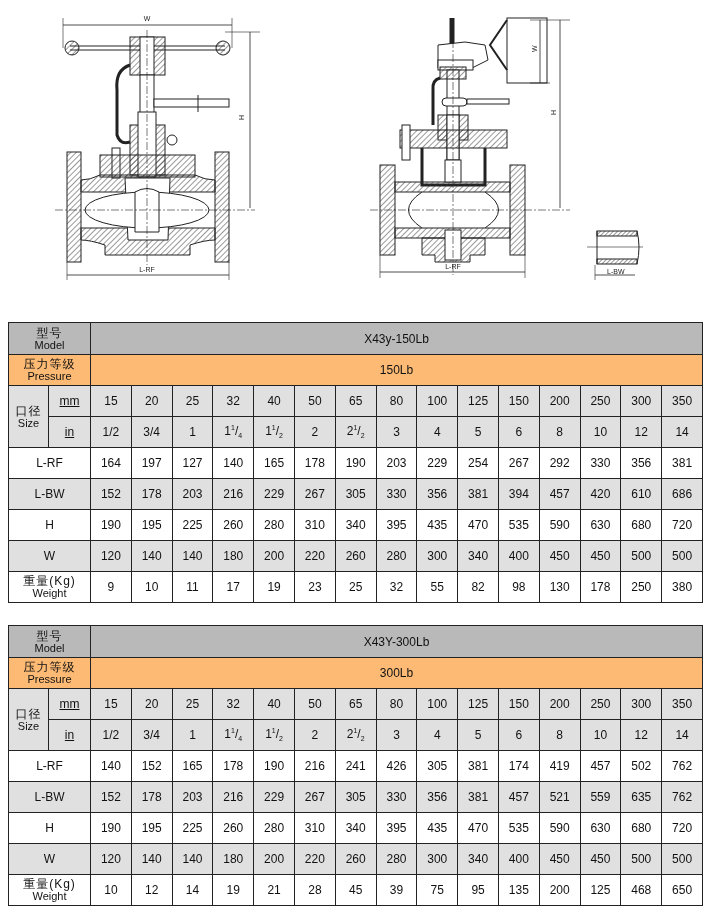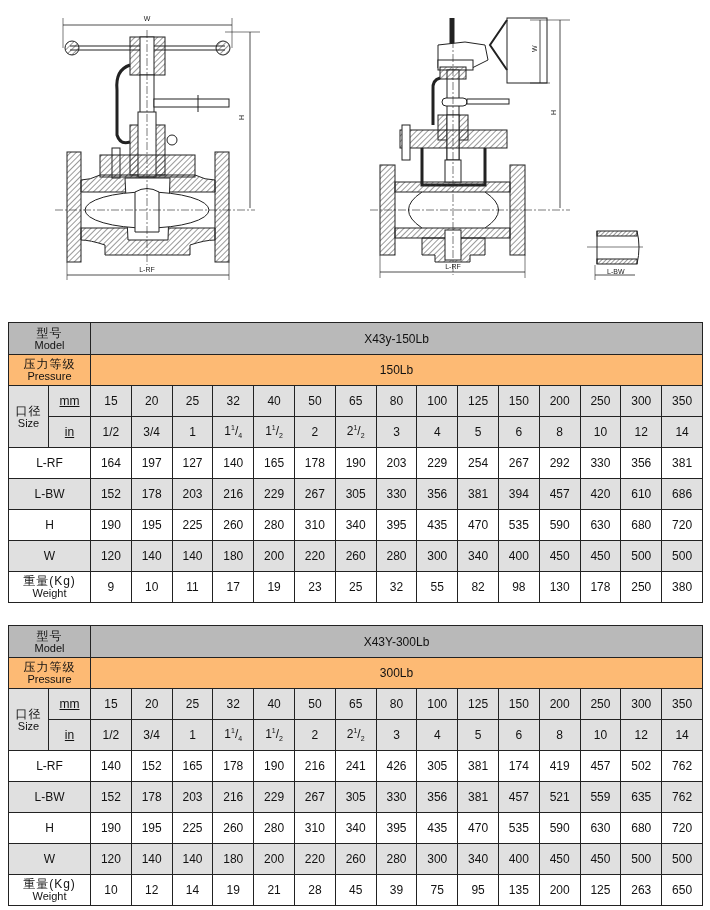--- a/index.html
+++ b/index.html
@@ -491,17 +491,17 @@
     <td>19</td>
     <td>21</td>
     <td>28</td>
     <td>45</td>
     <td>39</td>
     <td>75</td>
     <td>95</td>
     <td>135</td>
     <td>200</td>
     <td>125</td>
-    <td>263</td>
+    <td>468</td>
     <td>650</td>
   </tr>
 </tbody>
   </table>
 
 </body></html>

